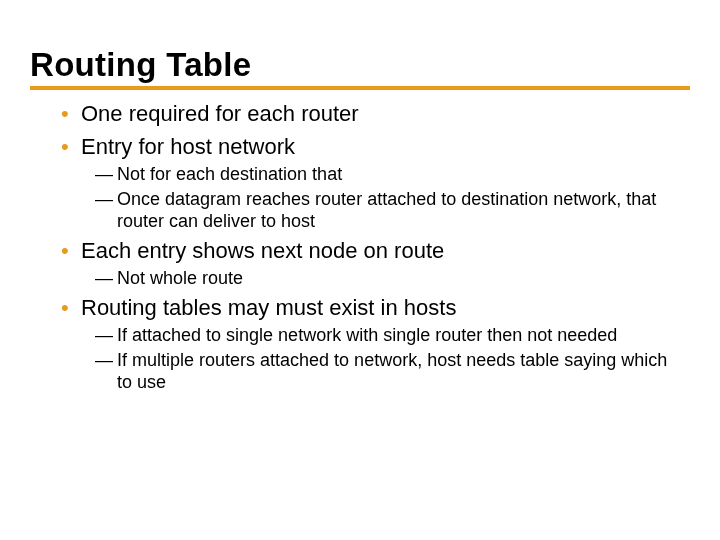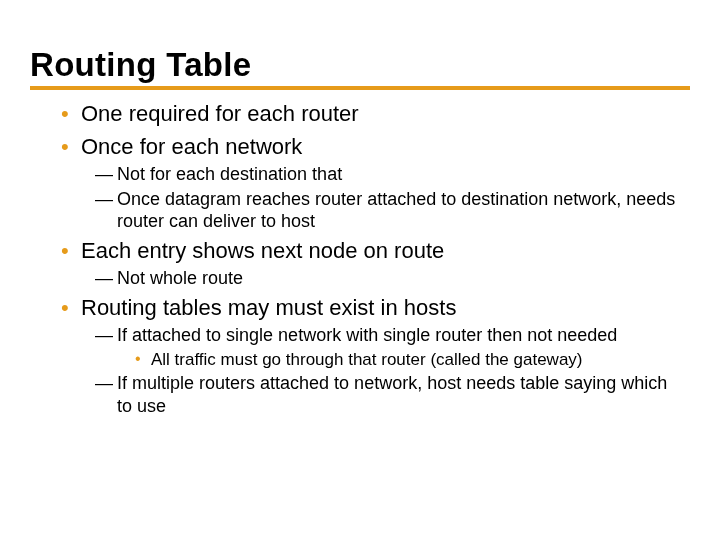--- a/index.html
+++ b/index.html
@@ -100,48 +100,43 @@
 
 <div class="slide">
   <h1 class="title">Routing Table</h1>
   <hr class="title-rule">
 
   <ul class="lvl1">
     <li>
       <span>One required for each router</span>
     </li>
     <li>
-      <span>Once for each network</span>
+      <span>Entry for host network</span>
       <ul class="lvl2">
         <li>
           <span>Not for each destination that</span>
         </li>
         <li>
-          <span>Once datagram reaches router attached to destination network, needs router can deliver to host</span>
+          <span>Once datagram reaches router attached to destination network, that router can deliver to host</span>
         </li>
       </ul>
     </li>
     <li>
       <span>Each entry shows next node on route</span>
       <ul class="lvl2">
         <li>
           <span>Not whole route</span>
         </li>
       </ul>
     </li>
     <li>
       <span>Routing tables may must exist in hosts</span>
       <ul class="lvl2">
         <li>
           <span>If attached to single network with single router then not needed</span>
-          <ul class="lvl3">
-            <li>
-              <span>All traffic must go through that router (called the gateway)</span>
-            </li>
-          </ul>
         </li>
         <li>
           <span>If multiple routers attached to network, host needs table saying which to use</span>
         </li>
       </ul>
     </li>
   </ul>
 </div>
 
 </body></html>

